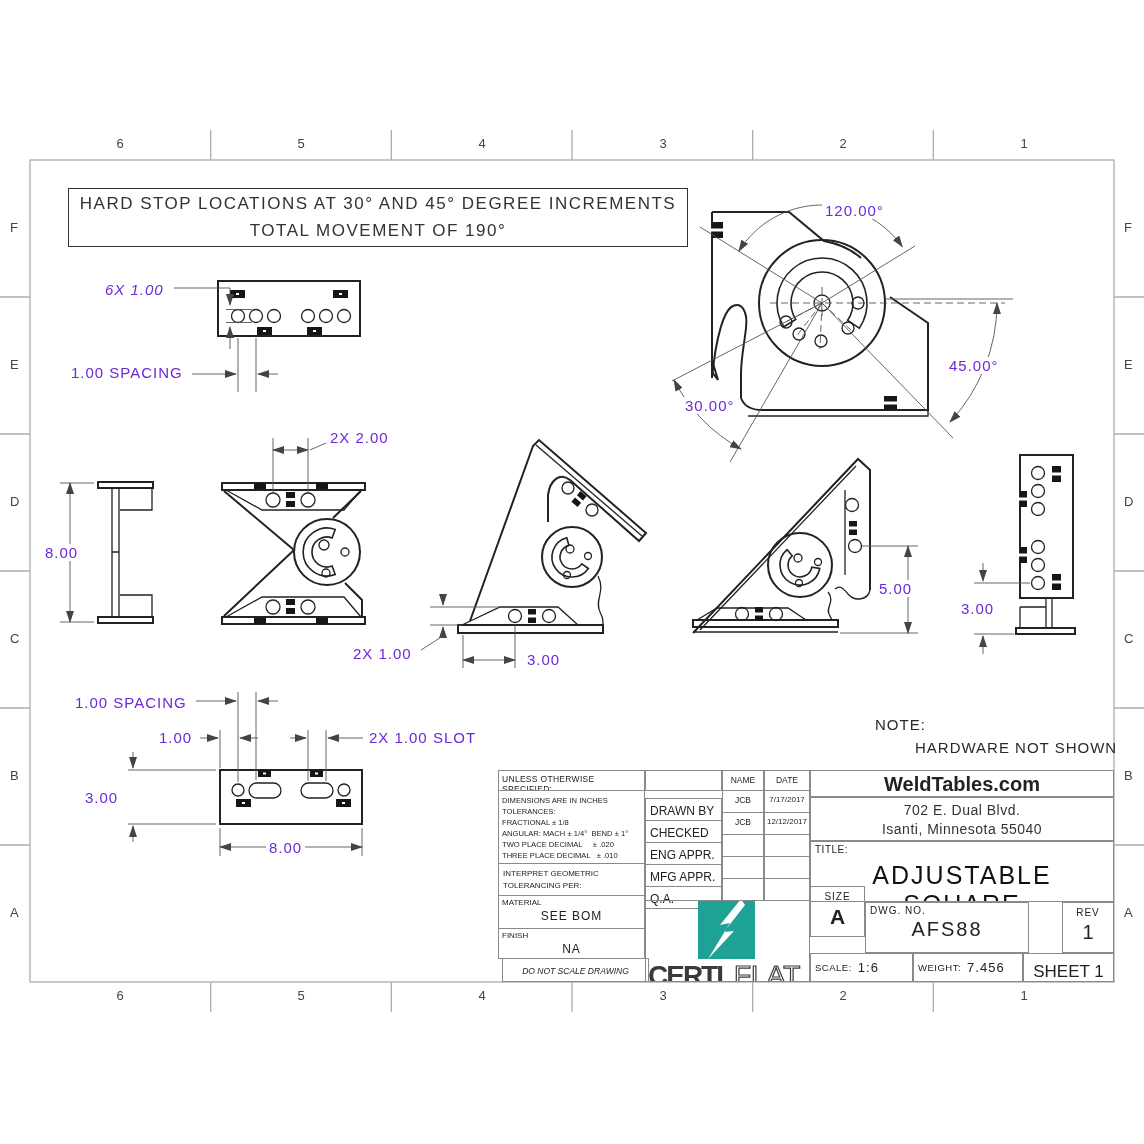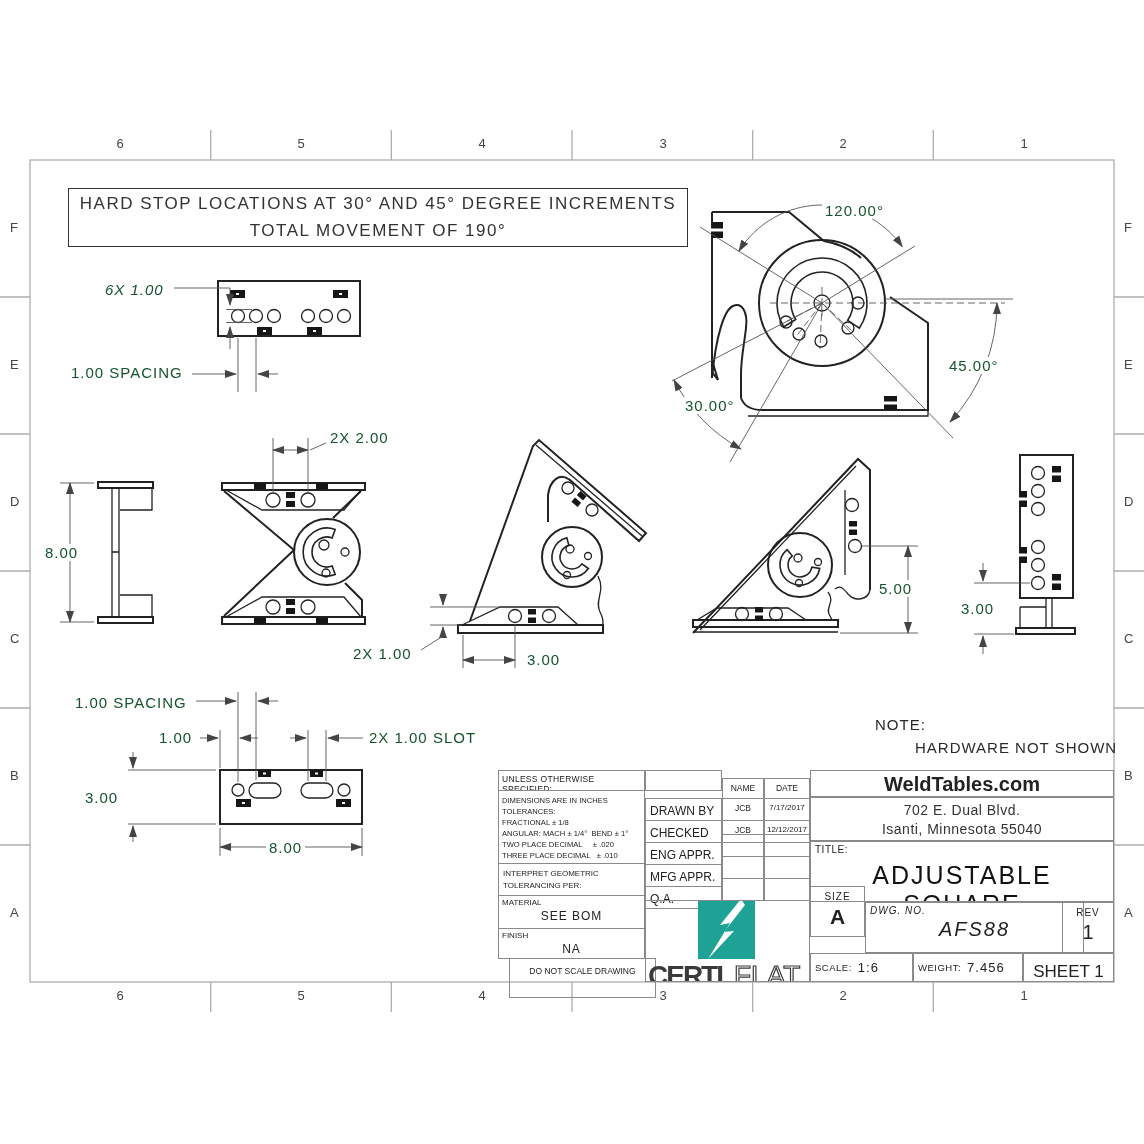--- a/index.html
+++ b/index.html
@@ -2,35 +2,35 @@
 <html><head>
 <meta charset="utf-8">
 <style>
   html,body{margin:0;padding:0;background:#fff;}
   #sheet{position:relative;width:1144px;height:1144px;background:#fff;overflow:hidden;
          font-family:"Liberation Sans", sans-serif;}
   svg text{font-family:"Liberation Sans", sans-serif;}
   .abs{position:absolute;}
   .zn{position:absolute;font-size:13px;color:#444;transform:translateX(-50%);}
   .znl{position:absolute;font-size:13px;color:#444;}
-  .dimtext{position:absolute;font-size:15px;letter-spacing:1px;color:#14532d;background:#fff;
+  .dimtext{position:absolute;font-size:15px;letter-spacing:1px;color:#6d28d9;background:#fff;
            line-height:1;padding:1px 3px;white-space:nowrap;}
   .notebox{position:absolute;left:68px;top:188px;width:618px;height:57px;border:1.6px solid #333;
            display:flex;flex-direction:column;justify-content:center;align-items:center;
            font-size:17px;letter-spacing:1.5px;color:#333;line-height:1.55;}
   .notelbl{position:absolute;font-size:15px;letter-spacing:1px;color:#2a2a2a;white-space:nowrap;}
   
   #tblock{position:absolute;left:498px;top:770px;width:616px;height:212px;font-size:9px;color:#222;}
   .tbc{position:absolute;border:1px solid #8a8a8a;box-sizing:border-box;overflow:hidden;}
   .tol-h{font-size:8.5px;padding:3px 2px 0 3px;letter-spacing:.3px;}
   .tol-l{font-size:7.6px;line-height:11px;padding-left:3px;white-space:pre;}
   .cell-lbl{font-size:8px;padding:2px 0 0 3px;}
   .cell-val{text-align:center;font-size:12px;letter-spacing:1px;margin-top:2px;}
   .app-lbl{font-size:12px;padding:5px 0 12px 4px;margin-top:8px;}
-  .app-ctr{font-size:8.5px;text-align:center;padding-top:4px;margin-top:8px;}
+  .app-ctr{font-size:8.5px;text-align:center;padding-top:4px;}
   .company{font-weight:bold;font-size:20px;text-align:center;padding-top:2px;}
   .addr{font-size:14px;text-align:center;line-height:19px;letter-spacing:.5px;color:#333;padding-top:3px;}
   .ttl-lbl{font-size:10px;padding:2px 0 0 4px;letter-spacing:.5px;}
   .ttl{font-size:25px;letter-spacing:2px;text-align:center;margin-top:6px;color:#111;}
   .sz-lbl{font-size:10px;text-align:center;padding-top:4px;letter-spacing:1px;}
   .sz-val{font-size:21px;font-weight:bold;text-align:center;margin-top:3px;}
   .dwg-val{font-size:20px;text-align:center;letter-spacing:2px;margin-top:2px;}
   .rev-val{font-size:20px;text-align:center;margin-top:3px;}
   .sc-row{display:flex;align-items:center;height:100%;padding-left:4px;gap:6px;}
   .sc-lbl{font-size:9.5px;letter-spacing:.5px;}
@@ -329,21 +329,21 @@
       <div style="font-size:8px;line-height:12px;padding:4px 0 0 4px;width:110px;">INTERPRET GEOMETRIC TOLERANCING PER:</div>
     </div>
     <div class="tbc" style="left:0;top:125px;width:147px;height:34px;">
       <div class="cell-lbl">MATERIAL</div>
       <div class="cell-val">SEE BOM</div>
     </div>
     <div class="tbc" style="left:0;top:158px;width:147px;height:31px;">
       <div class="cell-lbl">FINISH</div>
       <div class="cell-val">NA</div>
     </div>
-    <div class="tbc" style="left:11px;top:188px;width:147px;height:40px;">
+    <div class="tbc" style="left:4px;top:188px;width:147px;height:24px;font-style:italic;">
       <div style="font-size:8.5px;text-align:center;padding-top:7px;">DO NOT SCALE DRAWING</div>
     </div>
 
     <div class="tbc" style="left:147px;top:0;width:77px;height:21px;"></div>
     <div class="tbc app-ctr" style="left:224px;top:0;width:42px;height:21px;">
       <span>NAME</span>
     </div>
     <div class="tbc app-ctr" style="left:266px;top:0;width:46px;height:21px;">
       <span>DATE</span>
     </div>
@@ -405,21 +405,21 @@
       </div>
     </div>
     <div class="tbc" style="left:312px;top:71px;width:304px;height:61px;">
       <div class="ttl-lbl">TITLE:</div>
       <div class="ttl">ADJUSTABLE SQUARE</div>
     </div>
     <div class="tbc" style="left:312px;top:116px;width:55px;height:51px;">
       <div class="sz-lbl">SIZE</div>
       <div class="sz-val">A</div>
     </div>
-    <div class="tbc" style="left:367px;top:132px;width:219px;height:51px;font-style:italic;">
+    <div class="tbc" style="left:367px;top:132px;width:164px;height:51px;">
       <div class="ttl-lbl" style="letter-spacing:1px;">DWG. NO.</div>
       <div class="dwg-val">AFS88</div>
     </div>
     <div class="tbc" style="left:564px;top:132px;width:52px;height:51px;">
       <div class="sz-lbl">REV</div>
       <div class="rev-val">1</div>
     </div>
     <div class="tbc" style="left:312px;top:183px;width:103px;height:29px;">
       <div class="sc-row">
         <span class="sc-lbl">SCALE:</span>

